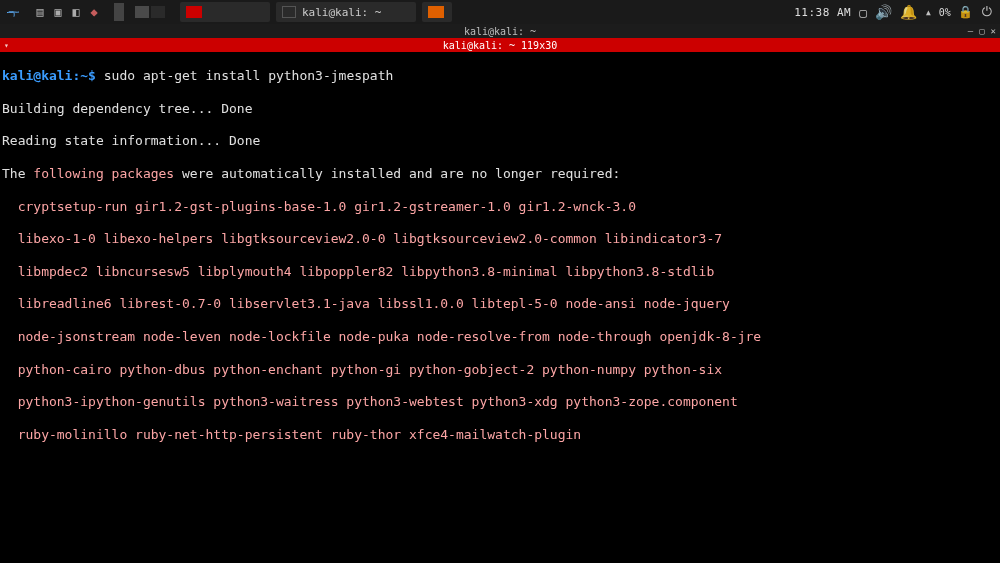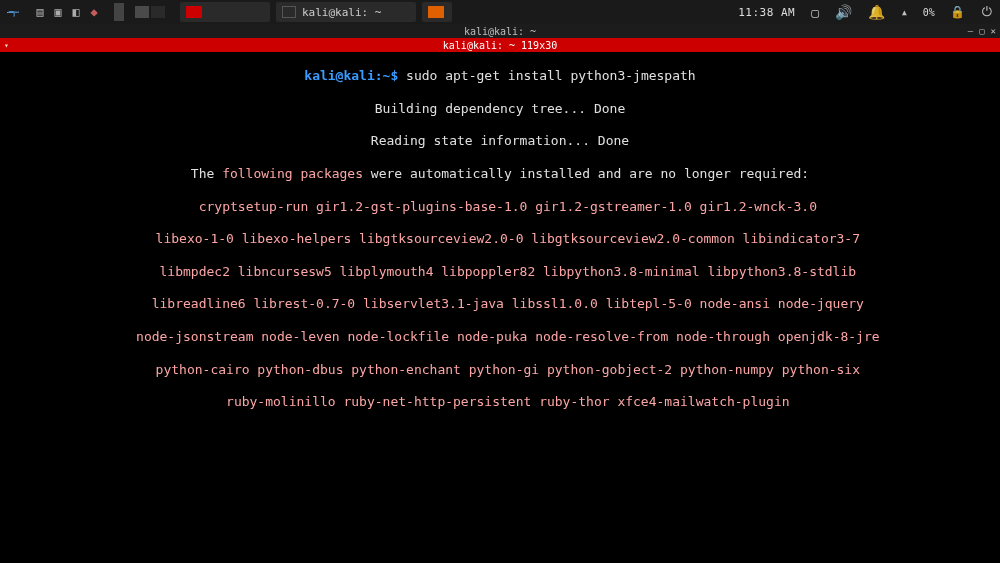--- a/index.html
+++ b/index.html
@@ -63,21 +63,21 @@
   .panel .win-tab-thumb {
     width: 16px; height: 12px;
     background: #c00;
     display: inline-block;
   }
   .panel .win-tab-thumb.orange { background: #e06000; }
   .panel .spacer { flex: 1; }
   .panel .tray {
     display: flex;
     align-items: center;
-    gap: 16px;
+    gap: 8px;
     padding: 0 8px;
   }
   .panel .tray .clock { font-size: 11px; letter-spacing: 0.5px; }
   .panel .tray .tray-icon { font-size: 13px; opacity: 0.85; }
   .panel .tray .battery {
     display: flex; align-items: center; gap: 2px; font-size: 10px;
   }
 
   
   .term-titlebar {
@@ -118,21 +118,21 @@
     background: #000;
     color: #dcdcdc;
     font-size: 13px;
     line-height: 16.3px;
     padding: 0 2px;
     height: calc(563px - 24px - 14px - 14px);
     overflow: hidden;
     white-space: pre;
     position: relative;
   }
-  .terminal .line { white-space: pre; text-align: center; }
+  .terminal .line { white-space: pre; }
   .terminal .prompt-user { color: #3a9cff; font-weight: bold; }
   .terminal .prompt-sep  { color: #3a9cff; font-weight: bold; }
   .terminal .cmd { color: #e0e0e0; }
   .terminal .green { color: #fca5a5; }
   .terminal .white { color: #e0e0e0; }
 </style>
 </head>
 <body>
 
 <div class="panel">
@@ -202,20 +202,21 @@
 <div class="line"><span class="prompt-user">kali@kali</span><span class="prompt-sep">:~$</span> <span class="cmd">sudo apt-get install python3-jmespath</span></div>
 <div class="line white">Building dependency tree... Done</div>
 <div class="line white">Reading state information... Done</div>
 <div class="line"><span class="white">The </span><span class="green">following packages</span><span class="white"> were automatically installed and are no longer required:</span></div>
 <div class="line green">  cryptsetup-run gir1.2-gst-plugins-base-1.0 gir1.2-gstreamer-1.0 gir1.2-wnck-3.0</div>
 <div class="line green">  libexo-1-0 libexo-helpers libgtksourceview2.0-0 libgtksourceview2.0-common libindicator3-7</div>
 <div class="line green">  libmpdec2 libncursesw5 libplymouth4 libpoppler82 libpython3.8-minimal libpython3.8-stdlib</div>
 <div class="line green">  libreadline6 librest-0.7-0 libservlet3.1-java libssl1.0.0 libtepl-5-0 node-ansi node-jquery</div>
 <div class="line green">  node-jsonstream node-leven node-lockfile node-puka node-resolve-from node-through openjdk-8-jre</div>
 <div class="line green">  python-cairo python-dbus python-enchant python-gi python-gobject-2 python-numpy python-six</div>
+<div class="line green">  python3-ipython-genutils python3-waitress python3-webtest python3-xdg python3-zope.component</div>
 <div class="line green">  ruby-molinillo ruby-net-http-persistent ruby-thor xfce4-mailwatch-plugin</div>
 
 
 
 
 
 
 
 
 

